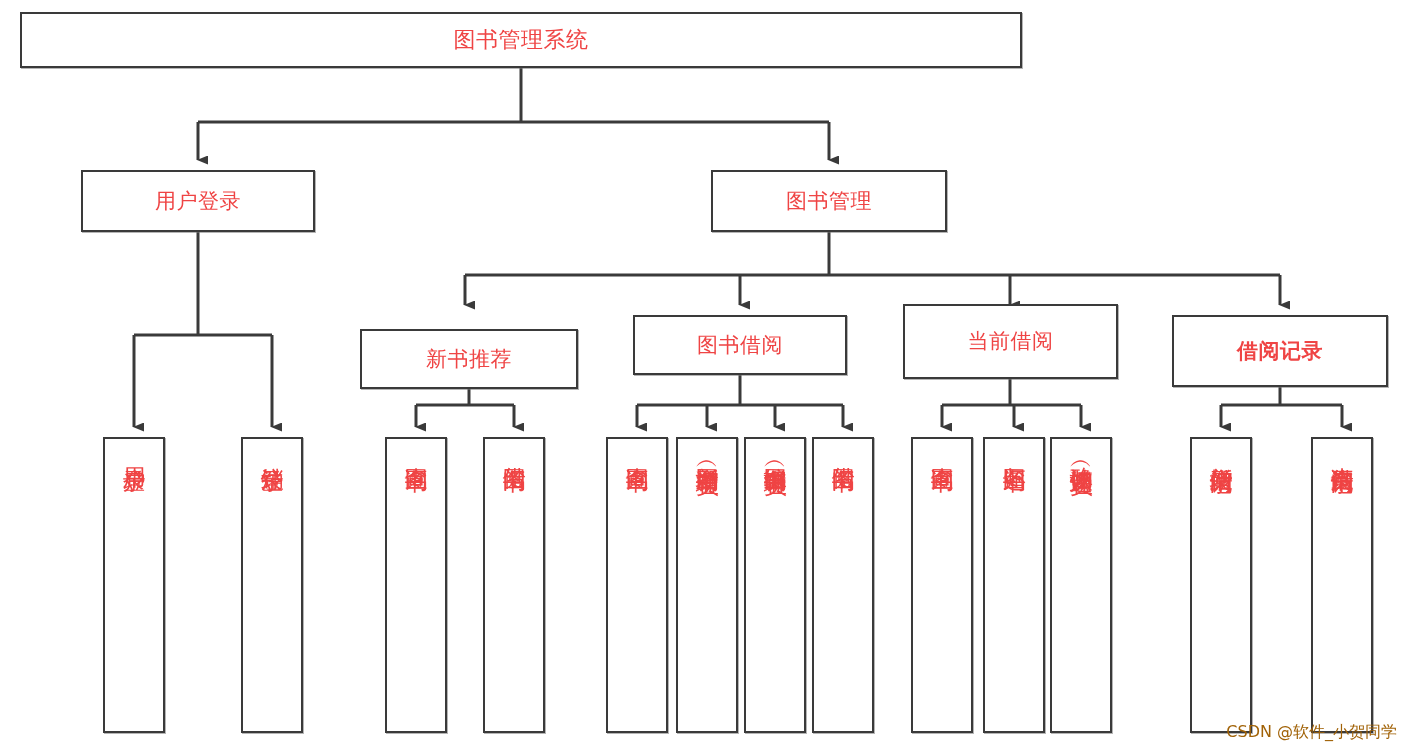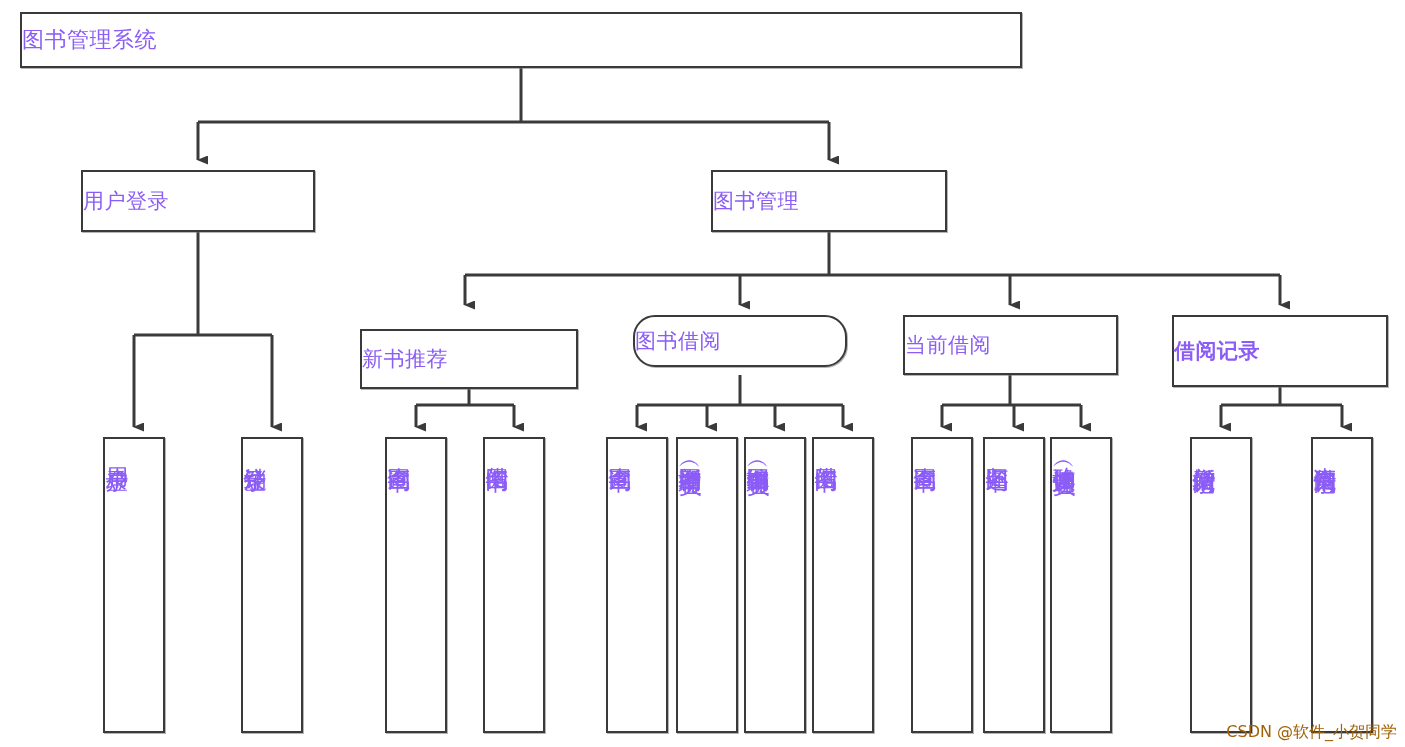--- a/index.html
+++ b/index.html
@@ -26,21 +26,22 @@
     height: 747px;
     pointer-events: none;
   }
   .node {
     position: absolute;
     box-sizing: border-box;
     border: 2px solid #3a3a3a;
     background: #ffffff;
     display: flex;
     align-items: center;
-    color: #8b5cf6;
+    justify-content: center;
+    color: #ef4444;
     box-shadow: 1px 1px 0 rgba(120,120,120,0.55);
   }
   .node .label {
     display: block;
     text-align: center;
     line-height: 1.18;
     letter-spacing: 0.5px;
   }
   
   .node.h .label {
@@ -135,24 +136,24 @@
   <div class="node h" style="left: 81px; top: 170px; width: 234px; height: 62px;">
     <span class="label">用户登录</span>
   </div>
   <div class="node h" style="left: 711px; top: 170px; width: 236px; height: 62px;">
     <span class="label">图书管理</span>
   </div>
 
   <div class="node h" style="left: 360px; top: 329px; width: 218px; height: 60px;">
     <span class="label">新书推荐</span>
   </div>
-  <div class="node h" style="left: 633px; top: 315px; width: 214px; height: 52px; border-radius: 22px;">
+  <div class="node h" style="left: 633px; top: 315px; width: 214px; height: 60px;">
     <span class="label">图书借阅</span>
   </div>
-  <div class="node h" style="left: 903px; top: 315px; width: 215px; height: 60px;">
+  <div class="node h" style="left: 903px; top: 304px; width: 215px; height: 75px;">
     <span class="label">当前借阅</span>
   </div>
   <div class="node h" style="left: 1172px; top: 315px; width: 216px; height: 72px; font-weight: bold;">
     <span class="label">借阅记录</span>
   </div>
 
   <div class="node v" style="left: 103px; top: 437px; width: 62px; height: 296px;">
     <span class="label">用户登录</span>
   </div>
   <div class="node v" style="left: 241px; top: 437px; width: 62px; height: 296px;">

